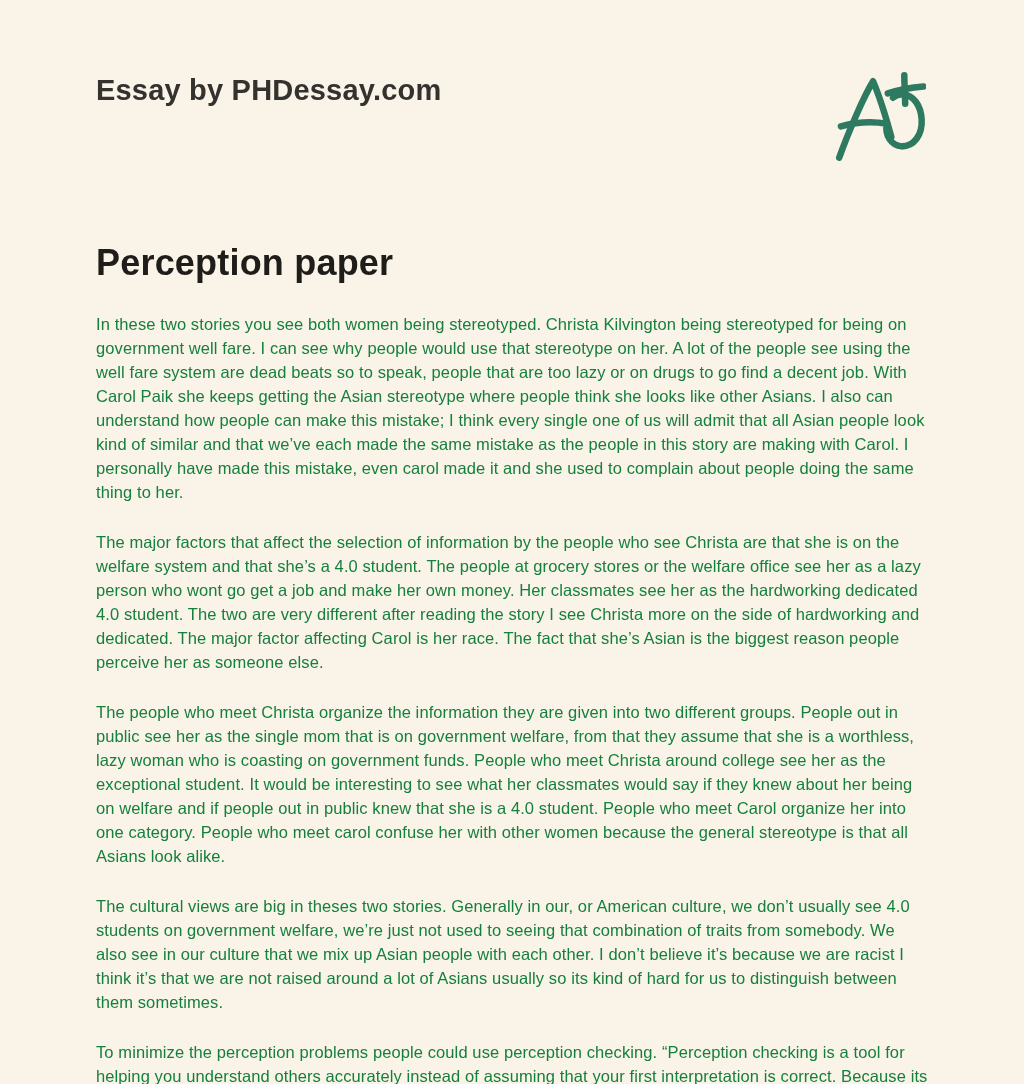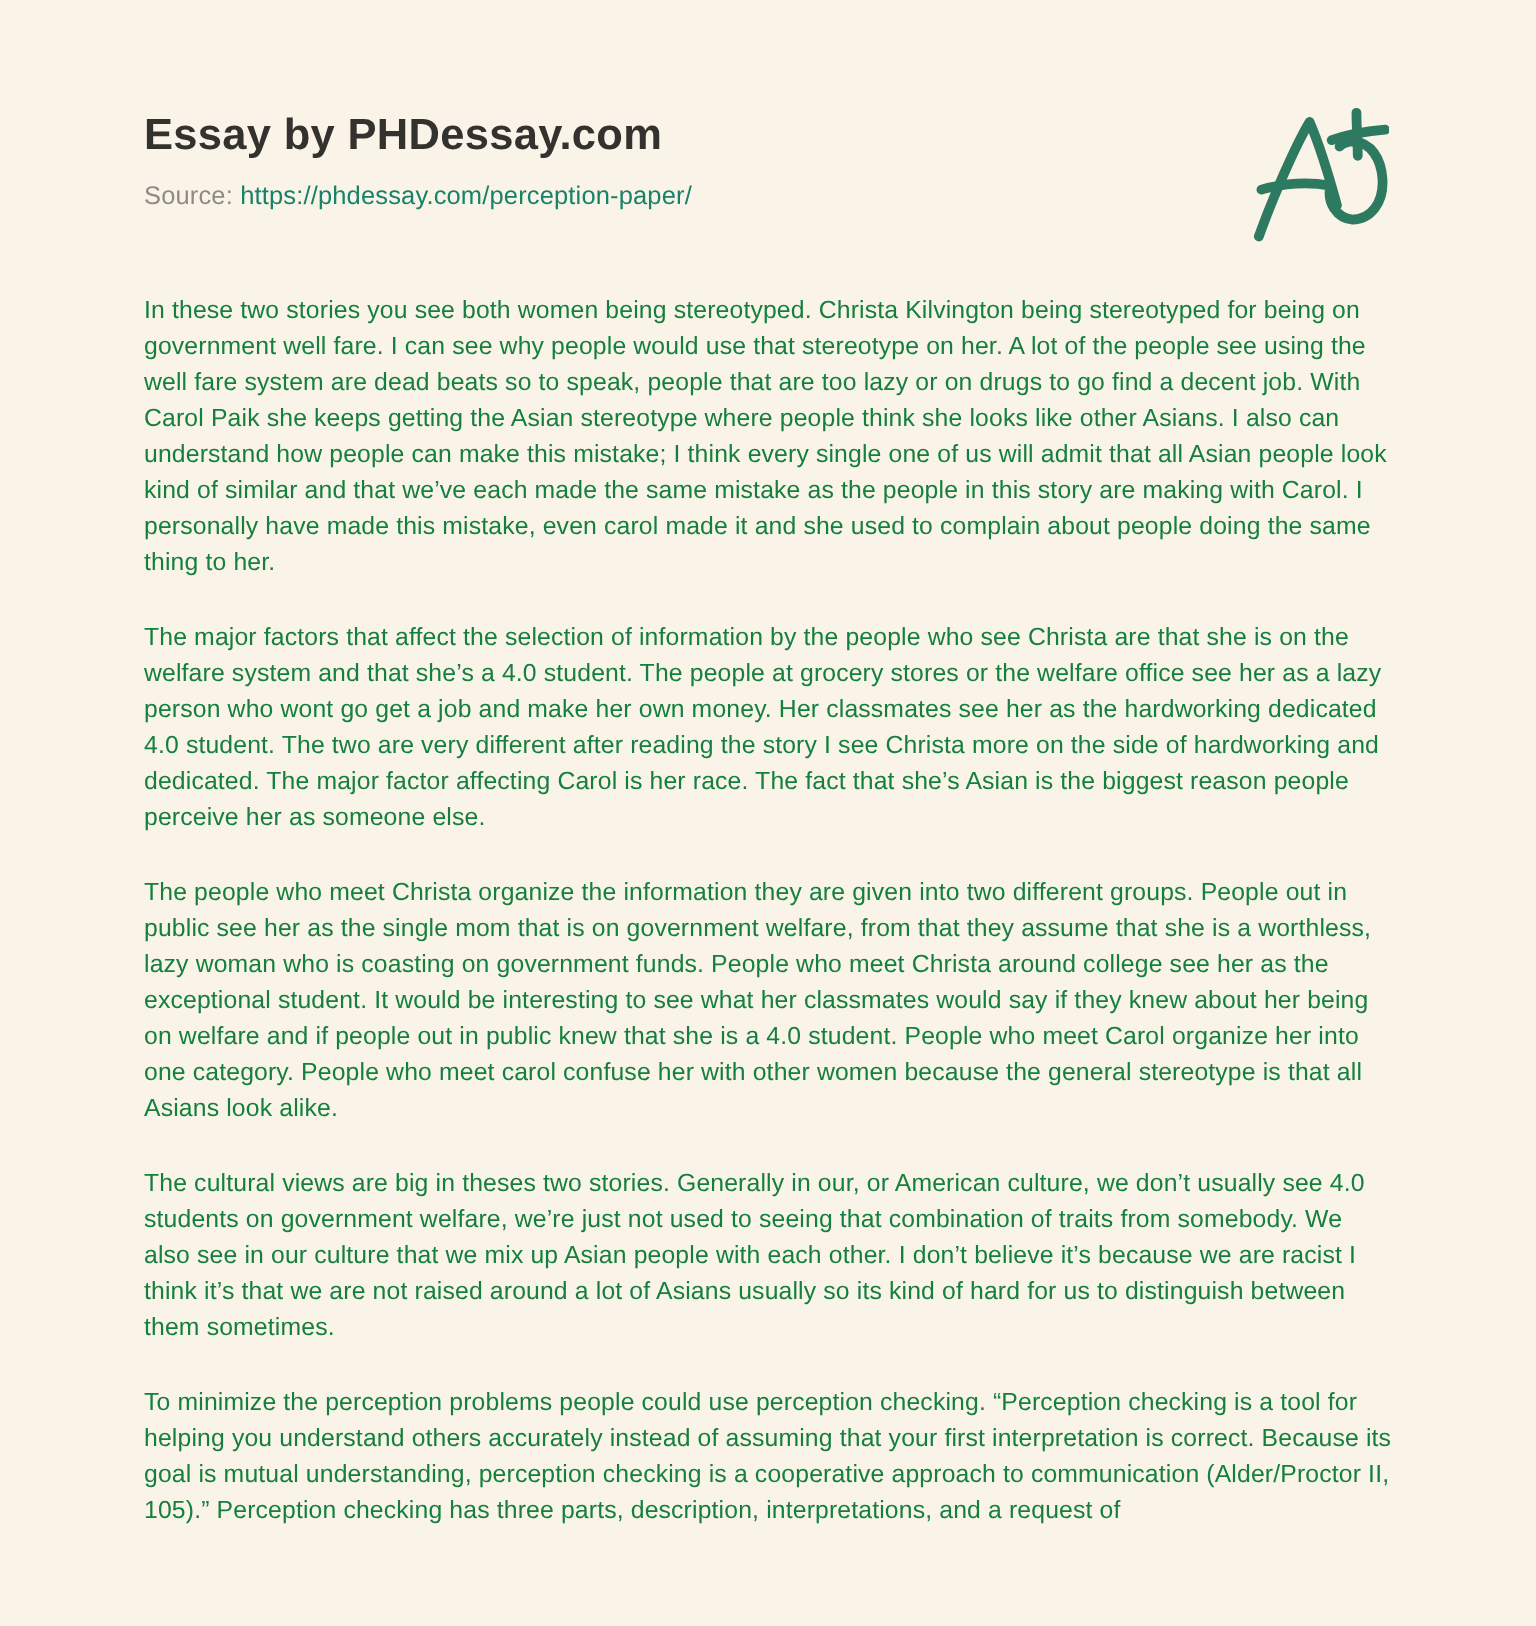--- a/index.html
+++ b/index.html
@@ -70,40 +70,37 @@
   }
 </style>
 </head>
 <body>
 
 <div class="page">
 
   <div class="header">
     <div class="header-text">
       <h1 class="site-title">Essay by PHDessay.com</h1>
-      <div class="source-line">
-        <span class="source-label">Source:</span>
-        <a class="source-link" href="#">https://phdessay.com/perception-paper/</a>
-      </div>
     </div>
 
     <div class="logo">
       <svg width="92" height="92" viewBox="22 12 106 104" fill="none" xmlns="http://www.w3.org/2000/svg" aria-hidden="true">
 
         <path d="M28 112 C 38 84, 56 42, 67 24 C 73 38, 82 66, 88 88" stroke="#2e7a60" stroke-width="7.5" stroke-linecap="round" stroke-linejoin="round"></path>
 
         <path d="M30 76 C 48 71, 66 70, 83 73 C 80 86, 88 98, 100 99 C 114 99, 124 86, 123 68 C 122 52, 114 40, 101 39 C 97 39, 93 40, 90 43" stroke="#2e7a60" stroke-width="7.5" stroke-linecap="round" stroke-linejoin="round"></path>
 
         <path d="M103 17 C 103 28, 104 39, 104 50" stroke="#2e7a60" stroke-width="7.5" stroke-linecap="round"></path>
 
         <path d="M84 38 C 96 34, 112 31, 125 30" stroke="#2e7a60" stroke-width="7.5" stroke-linecap="round"></path>
       </svg>
     </div>
   </div>
 
+  <h2 class="essay-title">Perception paper</h2>
 
   <div class="essay-body">
     <p>In these two stories you see both women being stereotyped. Christa Kilvington being stereotyped for being on government well fare. I can see why people would use that stereotype on her. A lot of the people see using the well fare system are dead beats so to speak, people that are too lazy or on drugs to go find a decent job. With Carol Paik she keeps getting the Asian stereotype where people think she looks like other Asians. I also can understand how people can make this mistake; I think every single one of us will admit that all Asian people look kind of similar and that we’ve each made the same mistake as the people in this story are making with Carol. I personally have made this mistake, even carol made it and she used to complain about people doing the same thing to her.</p>
     <p>The major factors that affect the selection of information by the people who see Christa are that she is on the welfare system and that she’s a 4.0 student. The people at grocery stores or the welfare office see her as a lazy person who wont go get a job and make her own money. Her classmates see her as the hardworking dedicated 4.0 student. The two are very different after reading the story I see Christa more on the side of hardworking and dedicated. The major factor affecting Carol is her race. The fact that she’s Asian is the biggest reason people perceive her as someone else.</p>
     <p>The people who meet Christa organize the information they are given into two different groups. People out in public see her as the single mom that is on government welfare, from that they assume that she is a worthless, lazy woman who is coasting on government funds. People who meet Christa around college see her as the exceptional student. It would be interesting to see what her classmates would say if they knew about her being on welfare and if people out in public knew that she is a 4.0 student. People who meet Carol organize her into one category. People who meet carol confuse her with other women because the general stereotype is that all Asians look alike.</p>
     <p>The cultural views are big in theses two stories. Generally in our, or American culture, we don’t usually see 4.0 students on government welfare, we’re just not used to seeing that combination of traits from somebody. We also see in our culture that we mix up Asian people with each other. I don’t believe it’s because we are racist I think it’s that we are not raised around a lot of Asians usually so its kind of hard for us to distinguish between them sometimes.</p>
     <p>To minimize the perception problems people could use perception checking. “Perception checking is a tool for helping you understand others accurately instead of assuming that your first interpretation is correct. Because its goal is mutual understanding, perception checking is a cooperative approach to communication (Alder/Proctor II, 105).” Perception checking has three parts, description, interpretations, and a request of</p>
   </div>
 
 </div>

